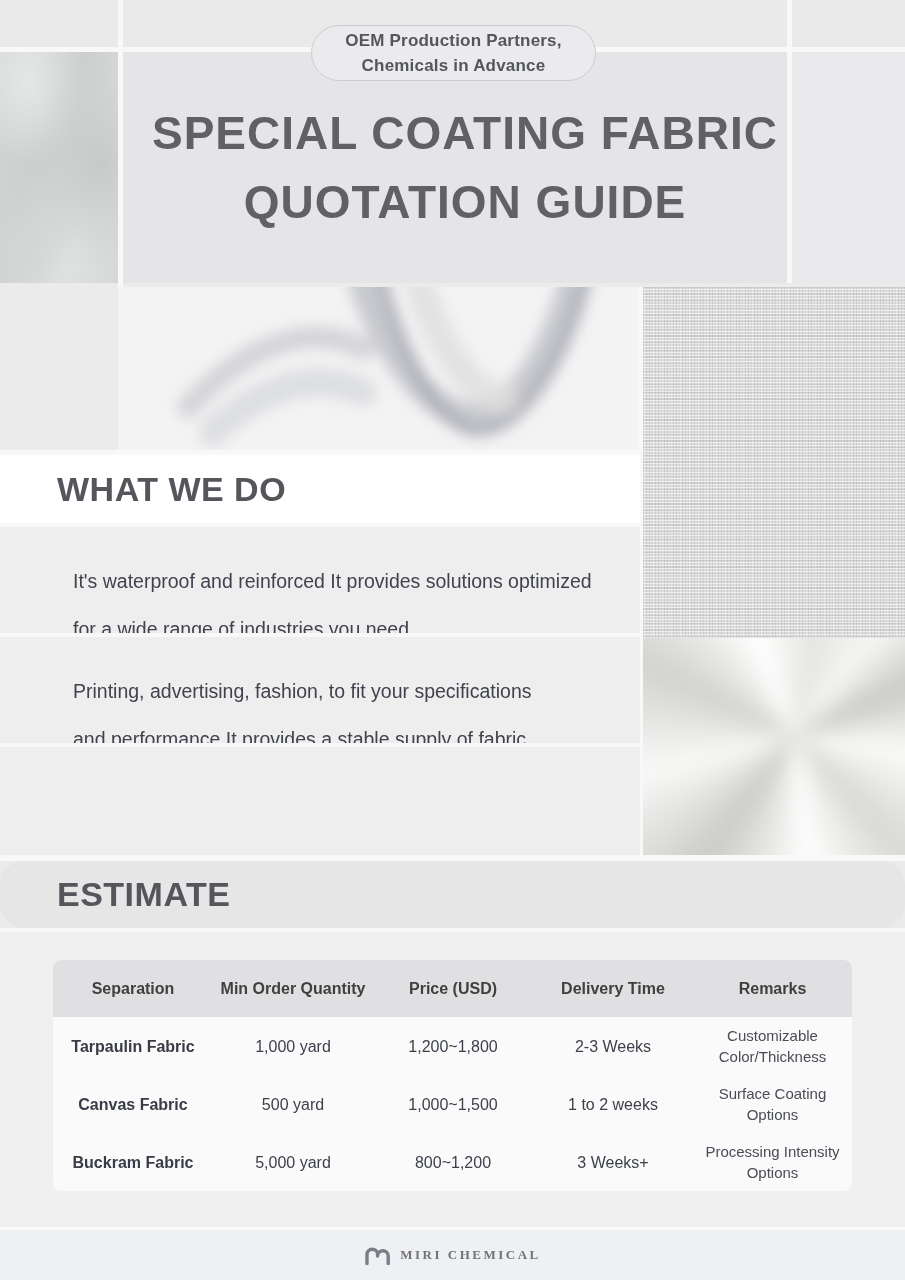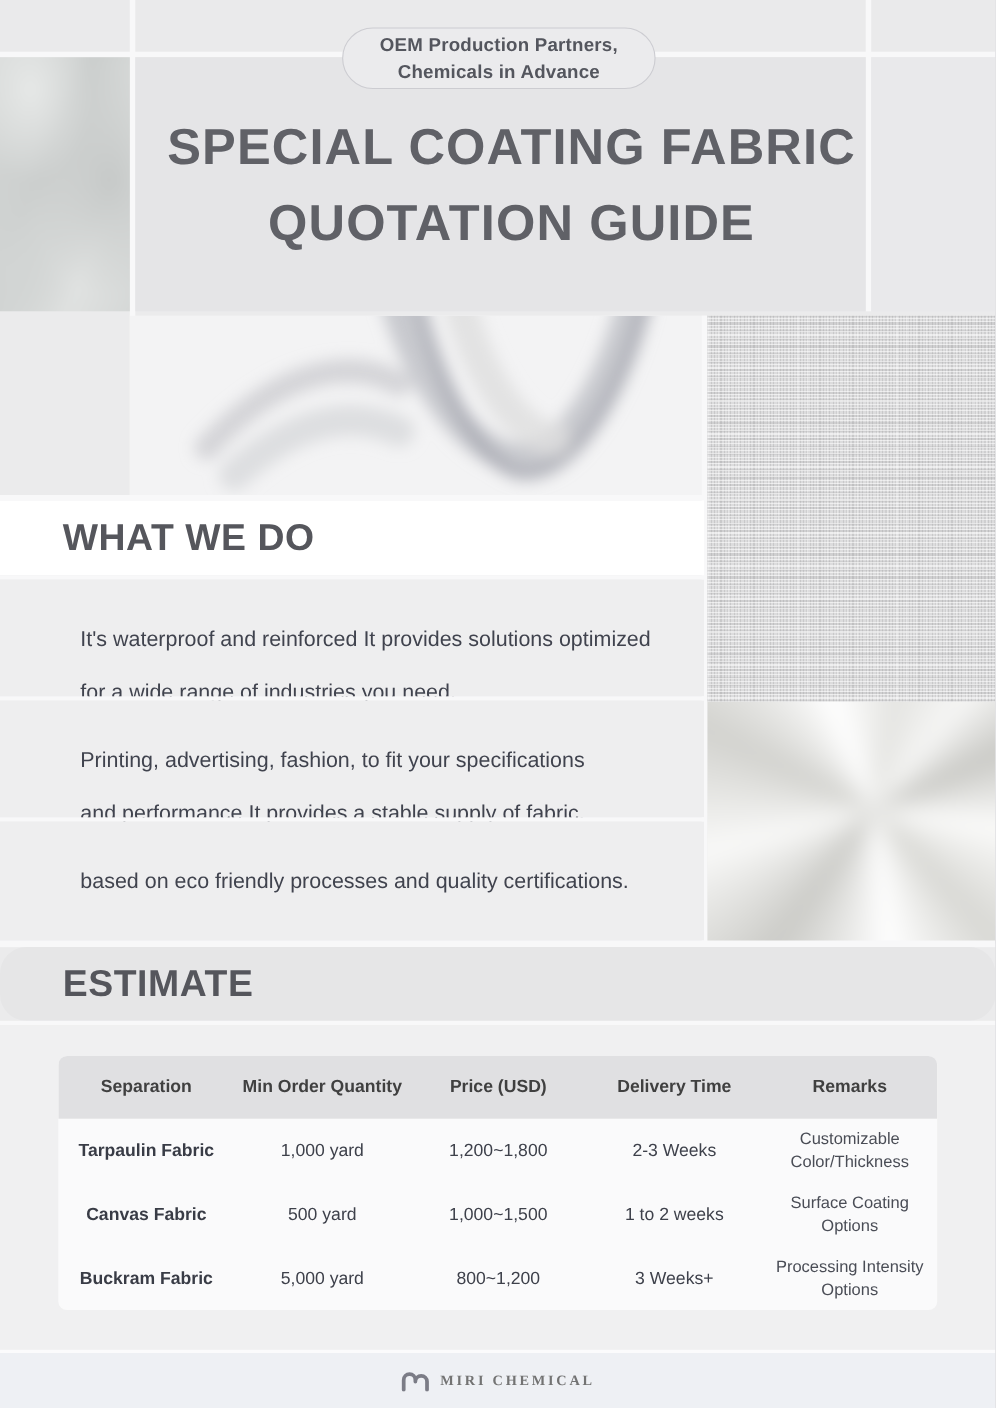--- a/index.html
+++ b/index.html
@@ -137,21 +137,20 @@
   </div>
   <div class="line" style="left:0;top:633px;width:640px;height:4px;"></div>
 
   <div class="abs band band-para" style="top:637px;height:106px;">
     <p>Printing, advertising, fashion, to fit your specifications</p>
     <p>and performance It provides a stable supply of fabric.</p>
   </div>
   <div class="line" style="left:0;top:743px;width:640px;height:4px;"></div>
 
   <div class="abs band band-para" style="top:747px;height:108px;">
-    <p>based on eco friendly processes and quality certifications.</p>
   </div>
 
   <div class="line" style="left:0;top:855px;width:905px;height:6px;"></div>
   <div class="abs band-estimate">
     <span class="heading-text">ESTIMATE</span>
   </div>
   <div class="line" style="left:0;top:928px;width:905px;height:4px;"></div>
   <div class="abs estimate-body"></div>
 
   <div class="abs table-card">

